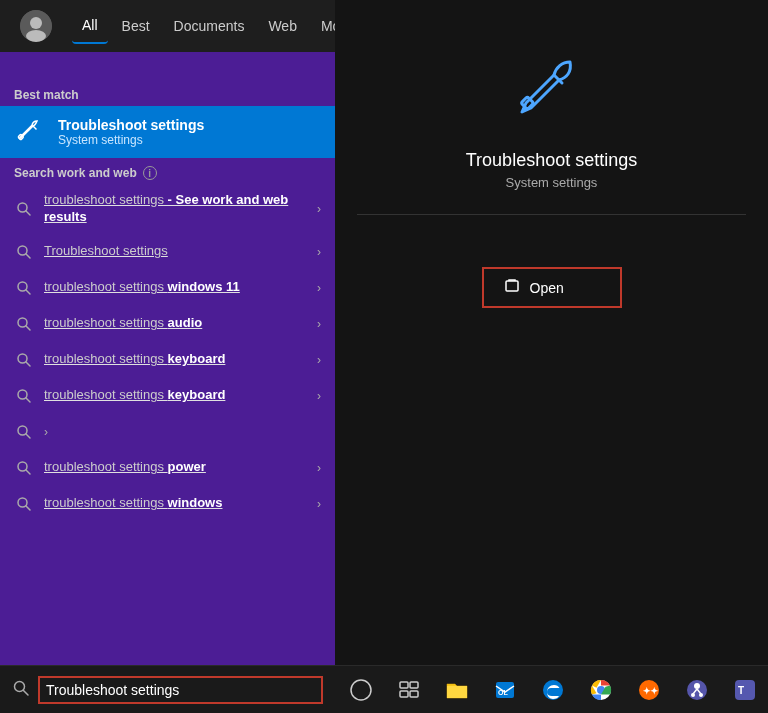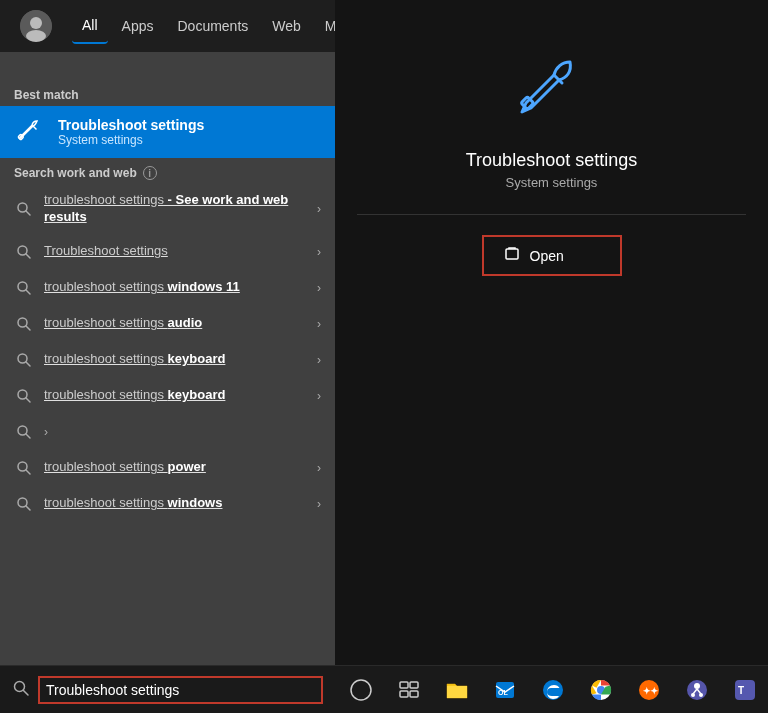--- a/index.html
+++ b/index.html
@@ -16,21 +16,21 @@
     
     .search-panel {
       display: flex;
       flex: 1;
       overflow: hidden;
     }
 
     
     .left-panel {
       width: 335px;
-      background: #404040;
+      background: #4c1d95;
       display: flex;
       flex-direction: column;
       flex-shrink: 0;
     }
 
     
     .tabs-header {
       display: flex;
       align-items: center;
       padding: 0 8px;
@@ -193,20 +193,21 @@
       border: 2px solid #c0392b;
       background: transparent;
       color: #fff;
       padding: 8px 20px;
       display: flex;
       align-items: center;
       gap: 8px;
       cursor: pointer;
       font-size: 14px;
       min-width: 140px;
+      margin-top: 32px;
     }
 
     
     .taskbar {
       height: 48px;
       background: #1a1a1a;
       display: flex;
       align-items: center;
       gap: 0;
       border-top: 1px solid #2a2a2a;
@@ -303,21 +304,21 @@
             <circle cx="16" cy="13" r="6" fill="#bbb"></circle>
             <ellipse cx="16" cy="26" rx="10" ry="6" fill="#bbb"></ellipse>
           </svg>
         </div>
       </div>
 
       <div class="tab-item active">
         <span>All</span>
       </div>
       <div class="tab-item">
-        <span>Apps</span>
+        <span>Best</span>
       </div>
       <div class="tab-item">
         <span>Documents</span>
       </div>
       <div class="tab-item">
         <span>Web</span>
       </div>
       <div class="tab-item">
         <span>More</span>
         <span style="font-size:10px;">▼</span>

